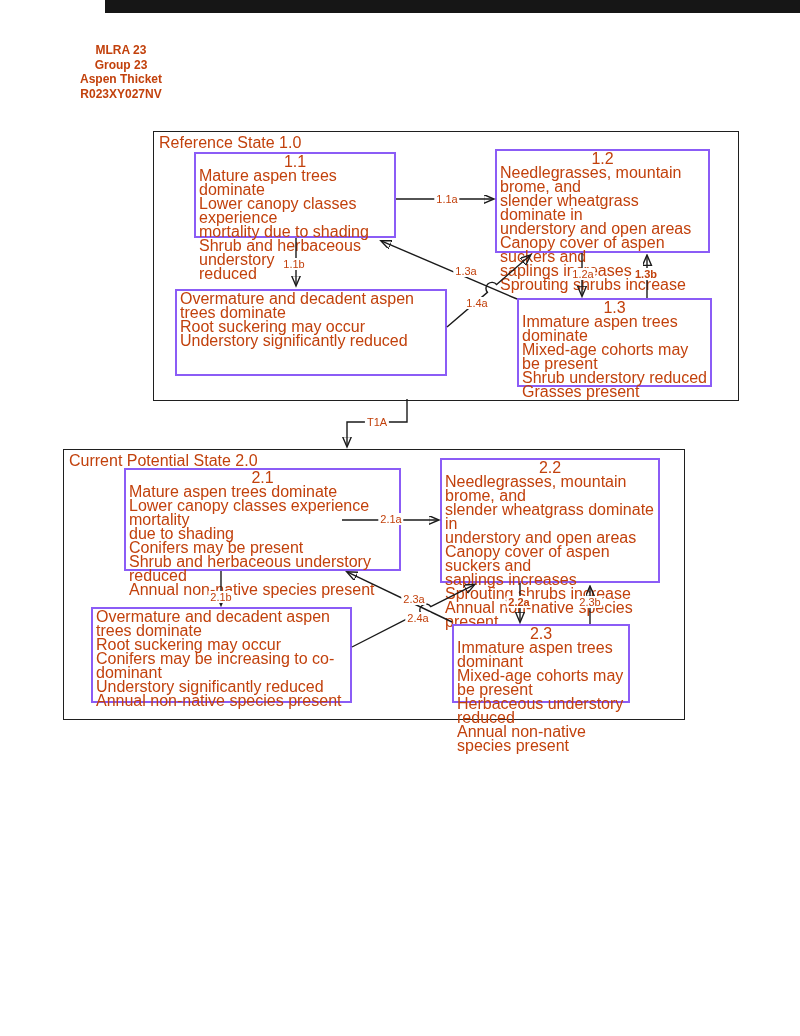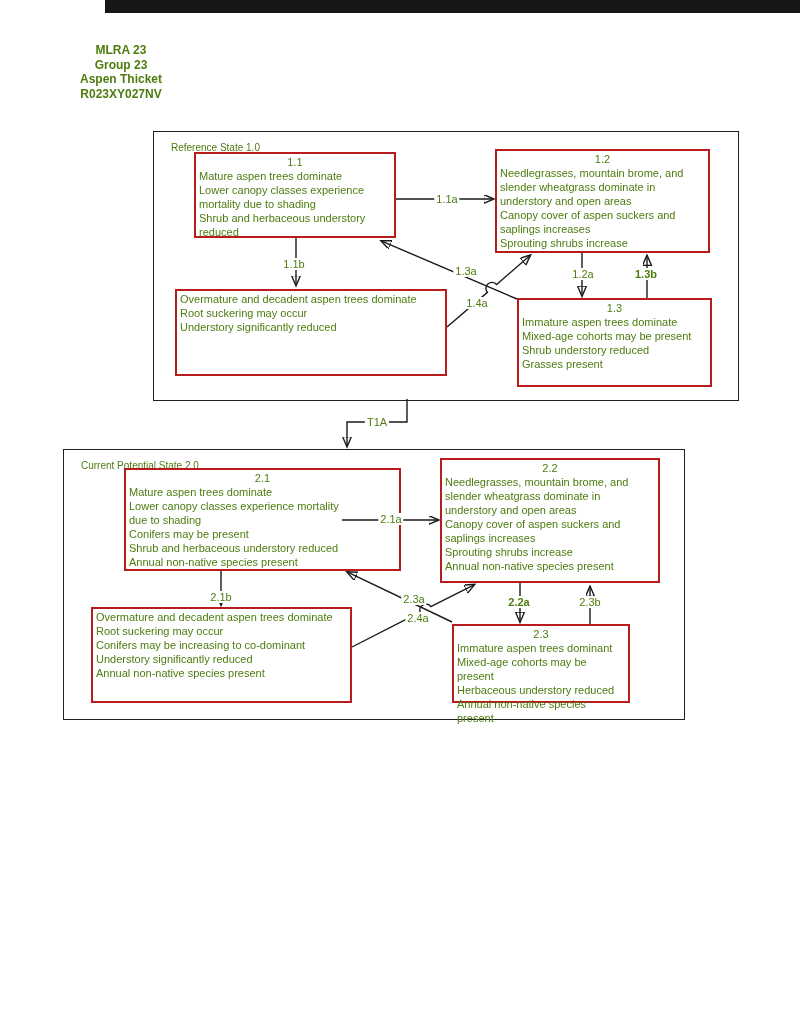--- a/index.html
+++ b/index.html
@@ -1,33 +1,33 @@
 <!DOCTYPE html>
 <html><head>
 <meta charset="utf-8">
 <style>
   html,body{margin:0;padding:0;background:#e8e8e8;}
   #page{
     position:relative;width:800px;height:1036px;background:#ffffff;
-    font-family:"Liberation Sans",sans-serif;color:#4d7c0f;overflow:hidden;
+    font-family:"Liberation Sans",sans-serif;color:#c2410c;overflow:hidden;
   }
   .scan-bar{position:absolute;left:105px;top:0;width:695px;height:13px;background:#161616;}
   .header-block{
     position:absolute;left:40px;top:43px;width:162px;
     font-size:12px;font-weight:bold;line-height:14.5px;text-align:center;
   }
   .state{
     position:absolute;border:1.5px solid #1f1f1f;background:transparent;
   }
   .state-label{
-    position:absolute;left:5px;top:10px;font-size:10px;white-space:nowrap;margin-left:12px;
+    position:absolute;left:5px;top:2px;font-size:16px;white-space:nowrap;
   }
   .sbox{
-    position:absolute;border:2px solid #b91c1c;background:#ffffff;
-    font-size:11px;line-height:14px;padding:1px 3px;box-sizing:border-box;
+    position:absolute;border:2px solid #8b5cf6;background:#ffffff;
+    font-size:16px;line-height:14px;padding:1px 3px;box-sizing:border-box;
   }
   .sbox .num{text-align:center;}
   .sbox .body{white-space:pre-line;}
   #arrow-layer{position:absolute;left:0;top:0;pointer-events:none;}
   #arrow-layer path{stroke:#1a1a1a;stroke-width:1.4;fill:none;}
   .aw-label{
     position:absolute;transform:translate(-50%,-50%);
     background:#ffffff;padding:0 2px;font-size:11px;line-height:12px;white-space:nowrap;
   }
 </style>

